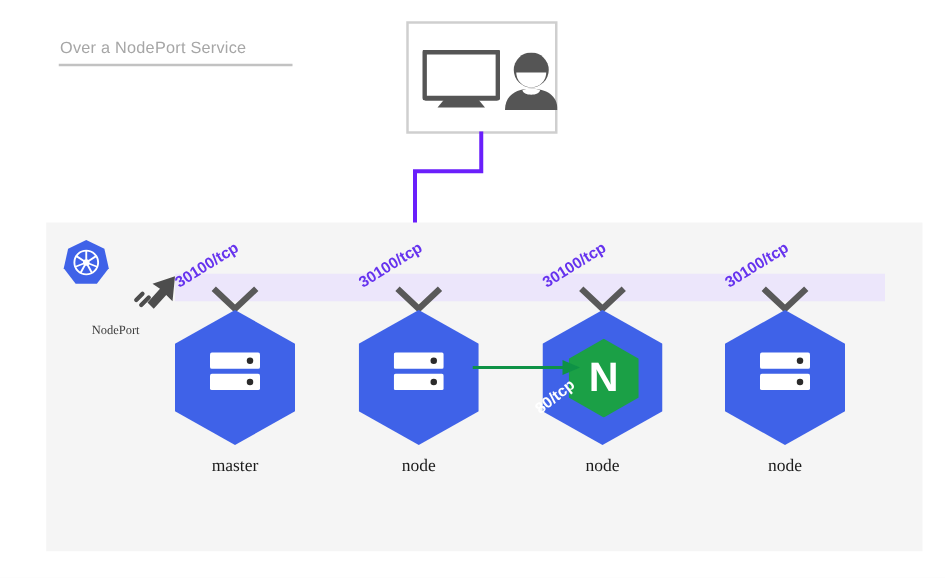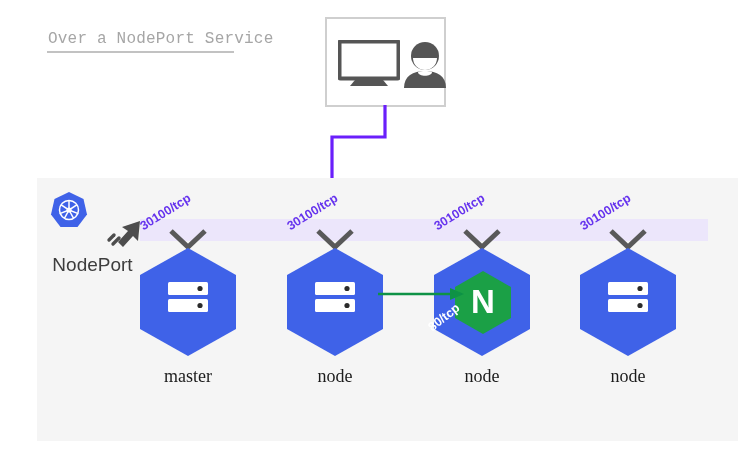--- a/index.html
+++ b/index.html
@@ -13,22 +13,22 @@
     position: relative;
     overflow: hidden;
     font-family: "Liberation Serif", serif;
   }
 
   
   #diagram-title {
     position: absolute;
     left: 48px;
     top: 30px;
-    font-family: Liberation Mono, monospace;
-    font-size: 16px;
+    font-family: Liberation Sans, sans-serif;
+    font-size: 13px;
     color: #a6a6a6;
     letter-spacing: 0.2px;
     white-space: nowrap;
   }
   #title-underline {
     position: absolute;
     left: 47px;
     top: 51px;
     width: 187px;
     height: 2px;
@@ -104,22 +104,22 @@
     top: 216px;
     width: 38px;
     height: 38px;
   }
   #nodeport-label {
     position: absolute;
     left: 40px;
     top: 256px;
     width: 105px;
     text-align: center;
-    font-family: Liberation Sans, sans-serif;
-    font-size: 19px;
+    font-family: Liberation Serif, serif;
+    font-size: 10px;
     line-height: 17px;
     color: #3d3d3d;
   }
 
   
   .node-col {
     position: absolute;
     top: 228px;
     width: 130px;
   }
@@ -187,21 +187,21 @@
     transform-origin: left bottom;
     white-space: nowrap;
   }
   .node-name {
     position: absolute;
     left: 0;
     top: 138px;
     width: 130px;
     text-align: center;
     font-family: "Liberation Serif", serif;
-    font-size: 18px;
+    font-size: 14px;
     color: #1c1c1c;
   }
 
   
   #green-arrow {
     position: absolute;
     left: 378px;
     top: 285px;
     width: 86px;
     height: 18px;

